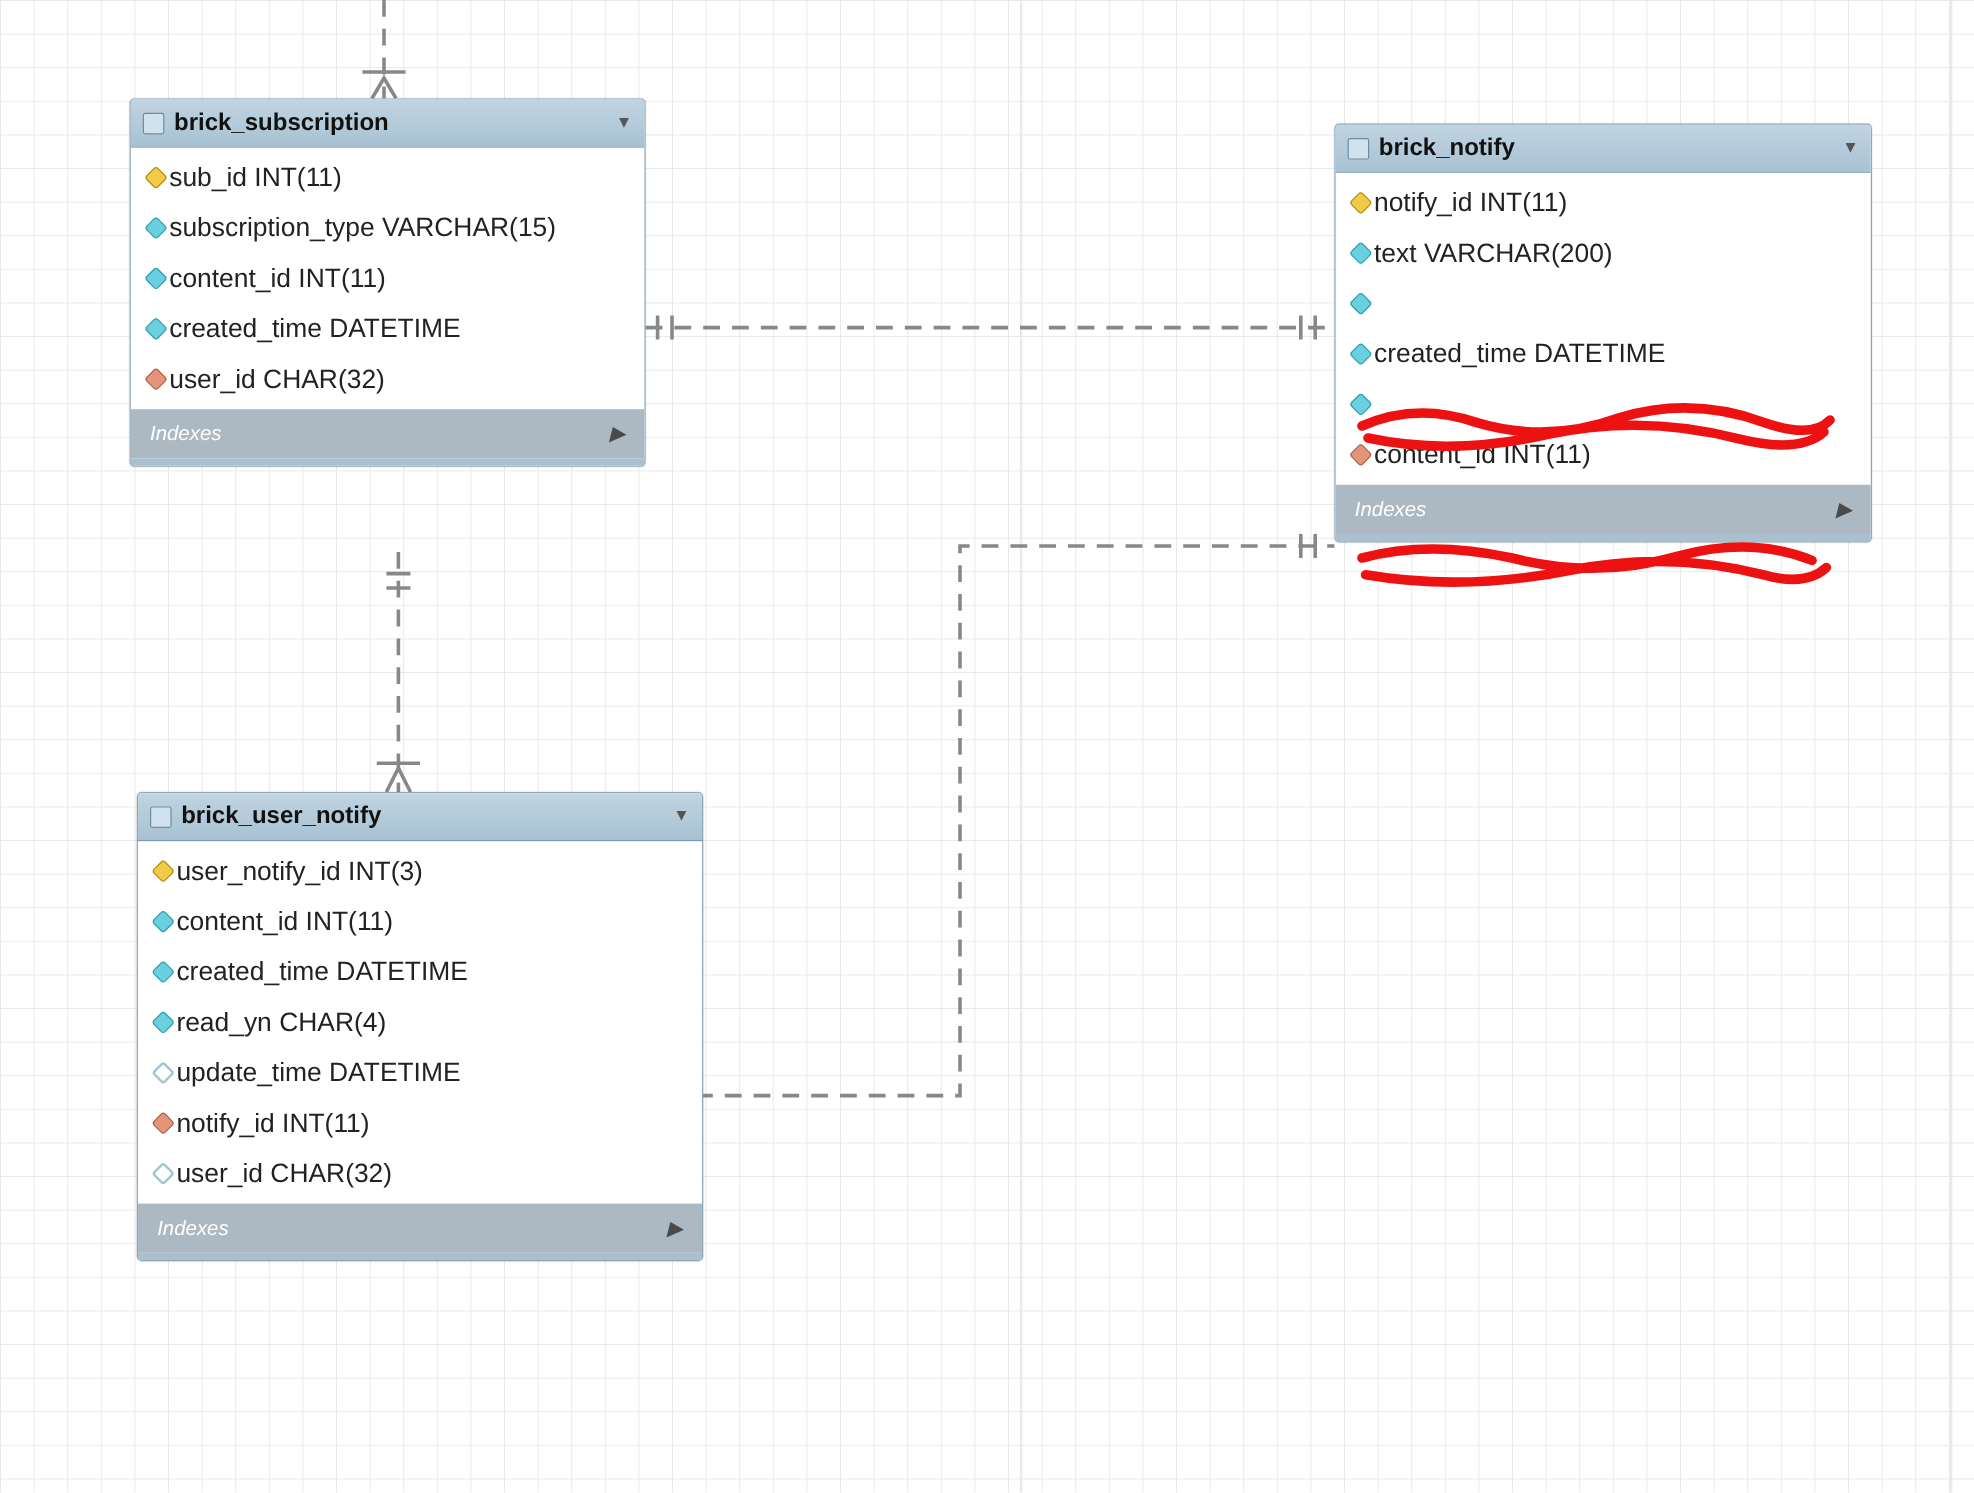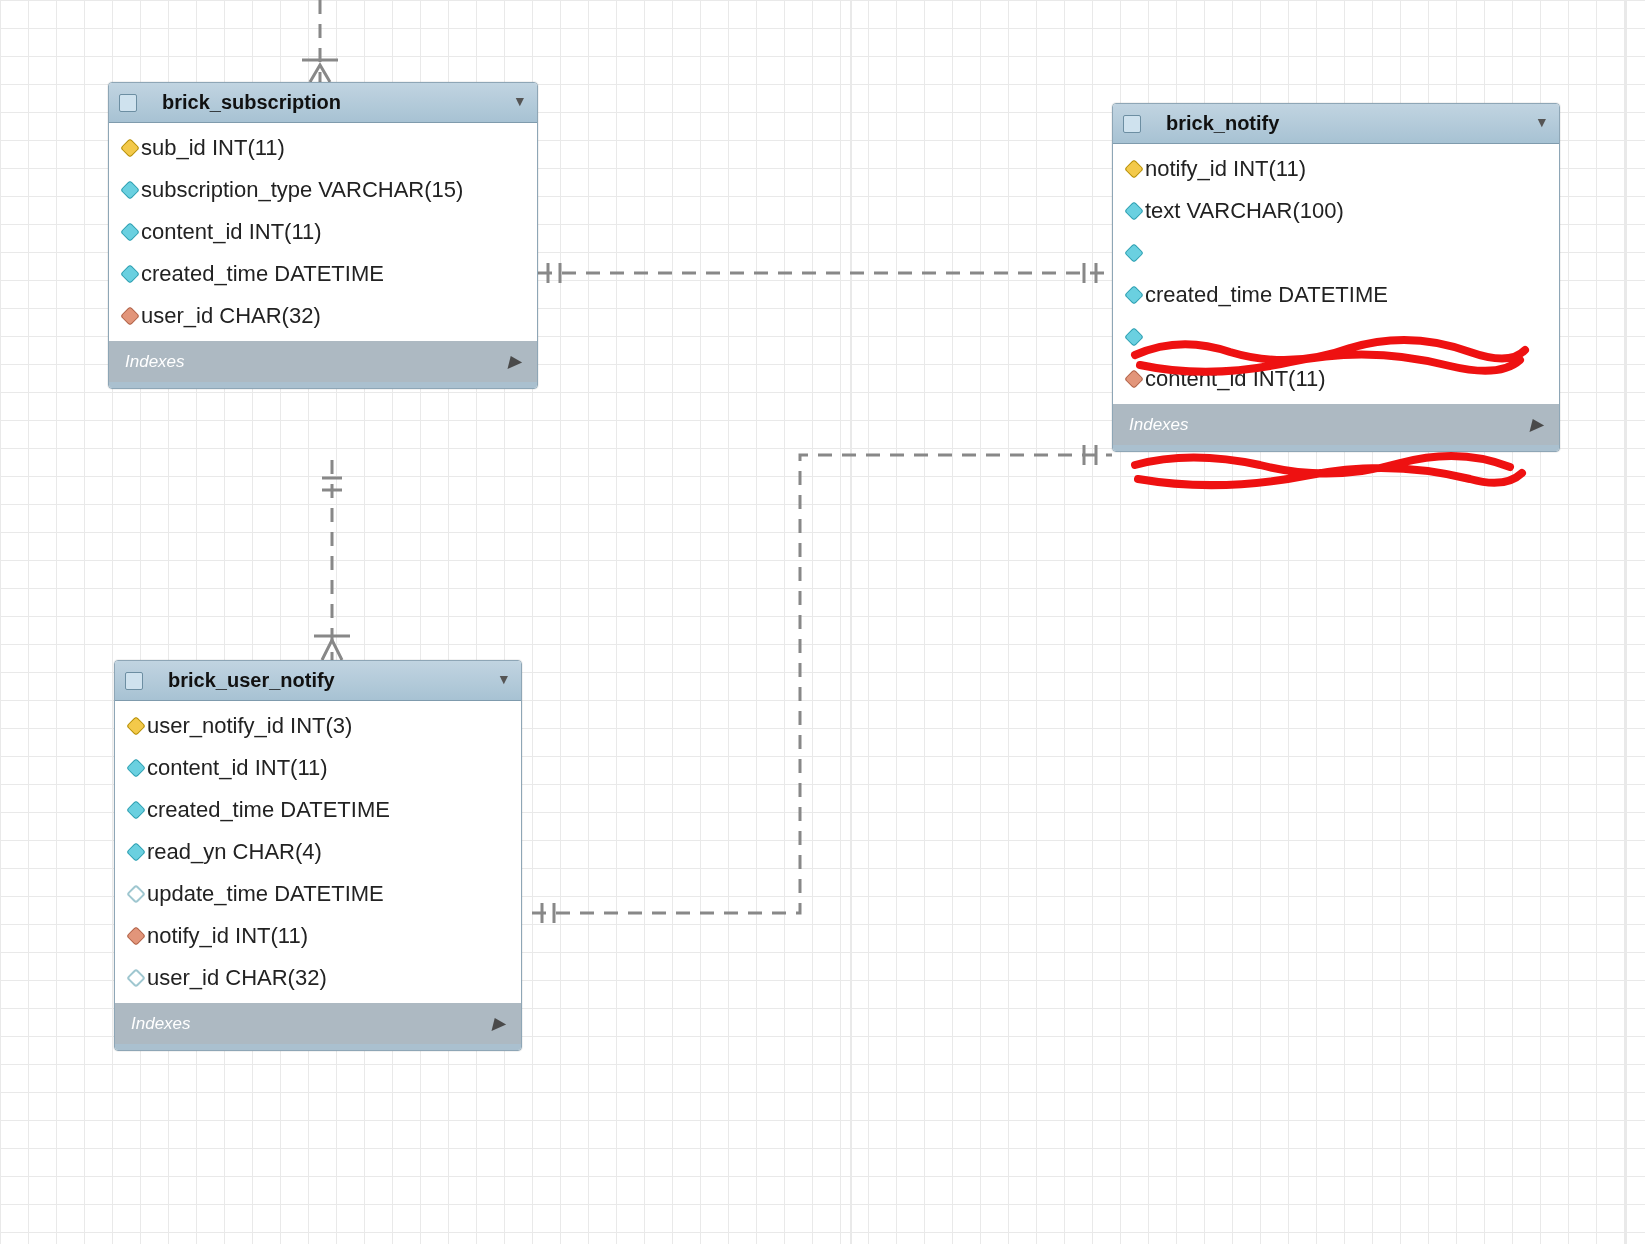--- a/index.html
+++ b/index.html
@@ -31,21 +31,21 @@
     border-radius: 4px;
     box-shadow: 0 0 0 1px rgba(0,0,0,0.05);
     overflow: hidden;
   }
   .table-header {
     display: flex;
     align-items: center;
     background: linear-gradient(#c1d4e1, #a7c2d3);
     border-bottom: 1px solid #7f9bad;
     padding: 8px 10px;
-    gap: 25px;
+    gap: 8px;
   }
   .table-header .title {
     font-weight: bold;
     font-size: 20px;
     color: #111;
   }
   .tbl-icon {
     display:inline-block; width:18px; height:18px;
     border:1px solid #6c8ea2; background:#cfe2ee;
     border-radius:2px;
@@ -144,21 +144,21 @@
           <span>user_id CHAR(32)</span>
         </div>
     </div>
     <div class="table-footer">
       <span>Indexes</span>
       <span class="arrow">▶</span>
     </div>
     <div class="footer-bar"></div>
   </div>
 
-  <div class="table" style="left:114px; top:660px; width:408px;">
+  <div class="table" style="left:114px; top:660px; width:472px;">
     <div class="table-header">
       <span class="tbl-icon"></span>
       <span class="title">brick_user_notify</span>
       <span class="expand">▲</span>
     </div>
     <div class="table-body">
       <div class="col">
           <span class="icon-dot key"></span>
           <span>user_notify_id INT(3)</span>
         </div>
@@ -200,21 +200,21 @@
       <span class="title">brick_notify</span>
       <span class="expand">▲</span>
     </div>
     <div class="table-body">
       <div class="col">
           <span class="icon-dot key"></span>
           <span>notify_id INT(11)</span>
         </div>
       <div class="col">
           <span class="icon-dot cyan"></span>
-          <span>text VARCHAR(100)</span>
+          <span>text VARCHAR(200)</span>
         </div>
       <div class="col">
           <span class="icon-dot cyan"></span>
           <span>&nbsp;</span>
         </div>
       <div class="col">
           <span class="icon-dot cyan"></span>
           <span>created_time DATETIME</span>
         </div>
       <div class="col">

